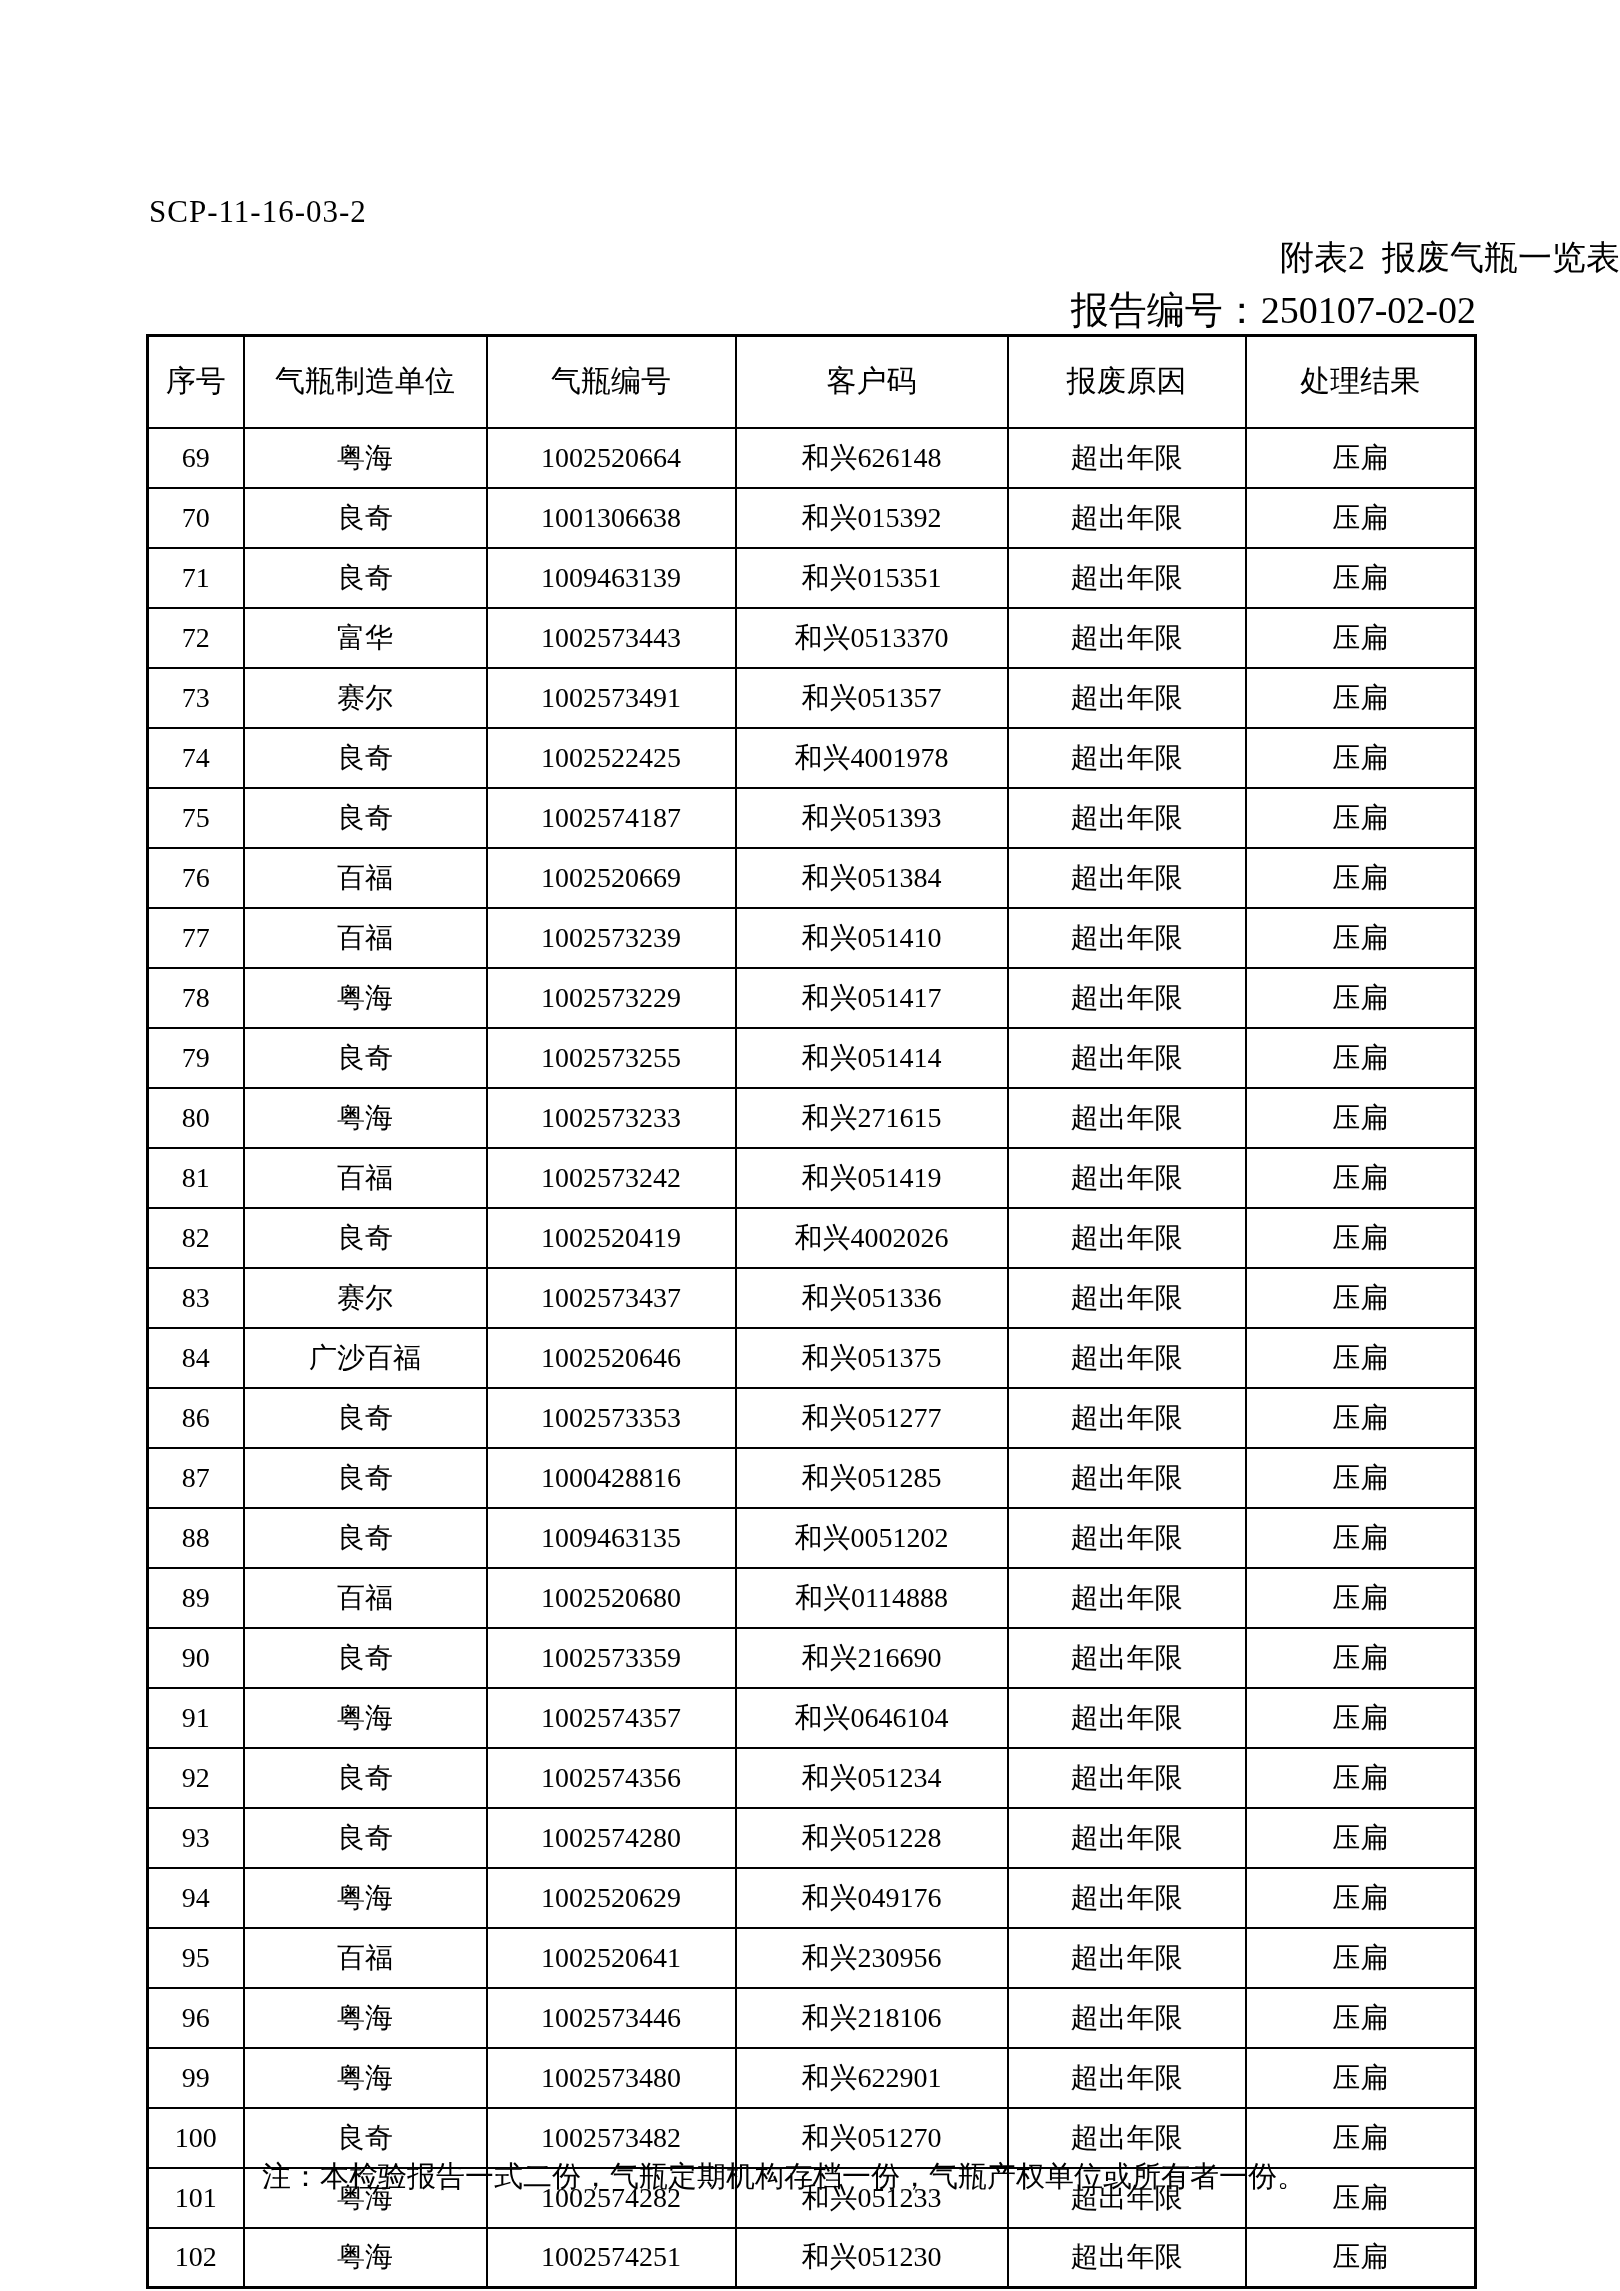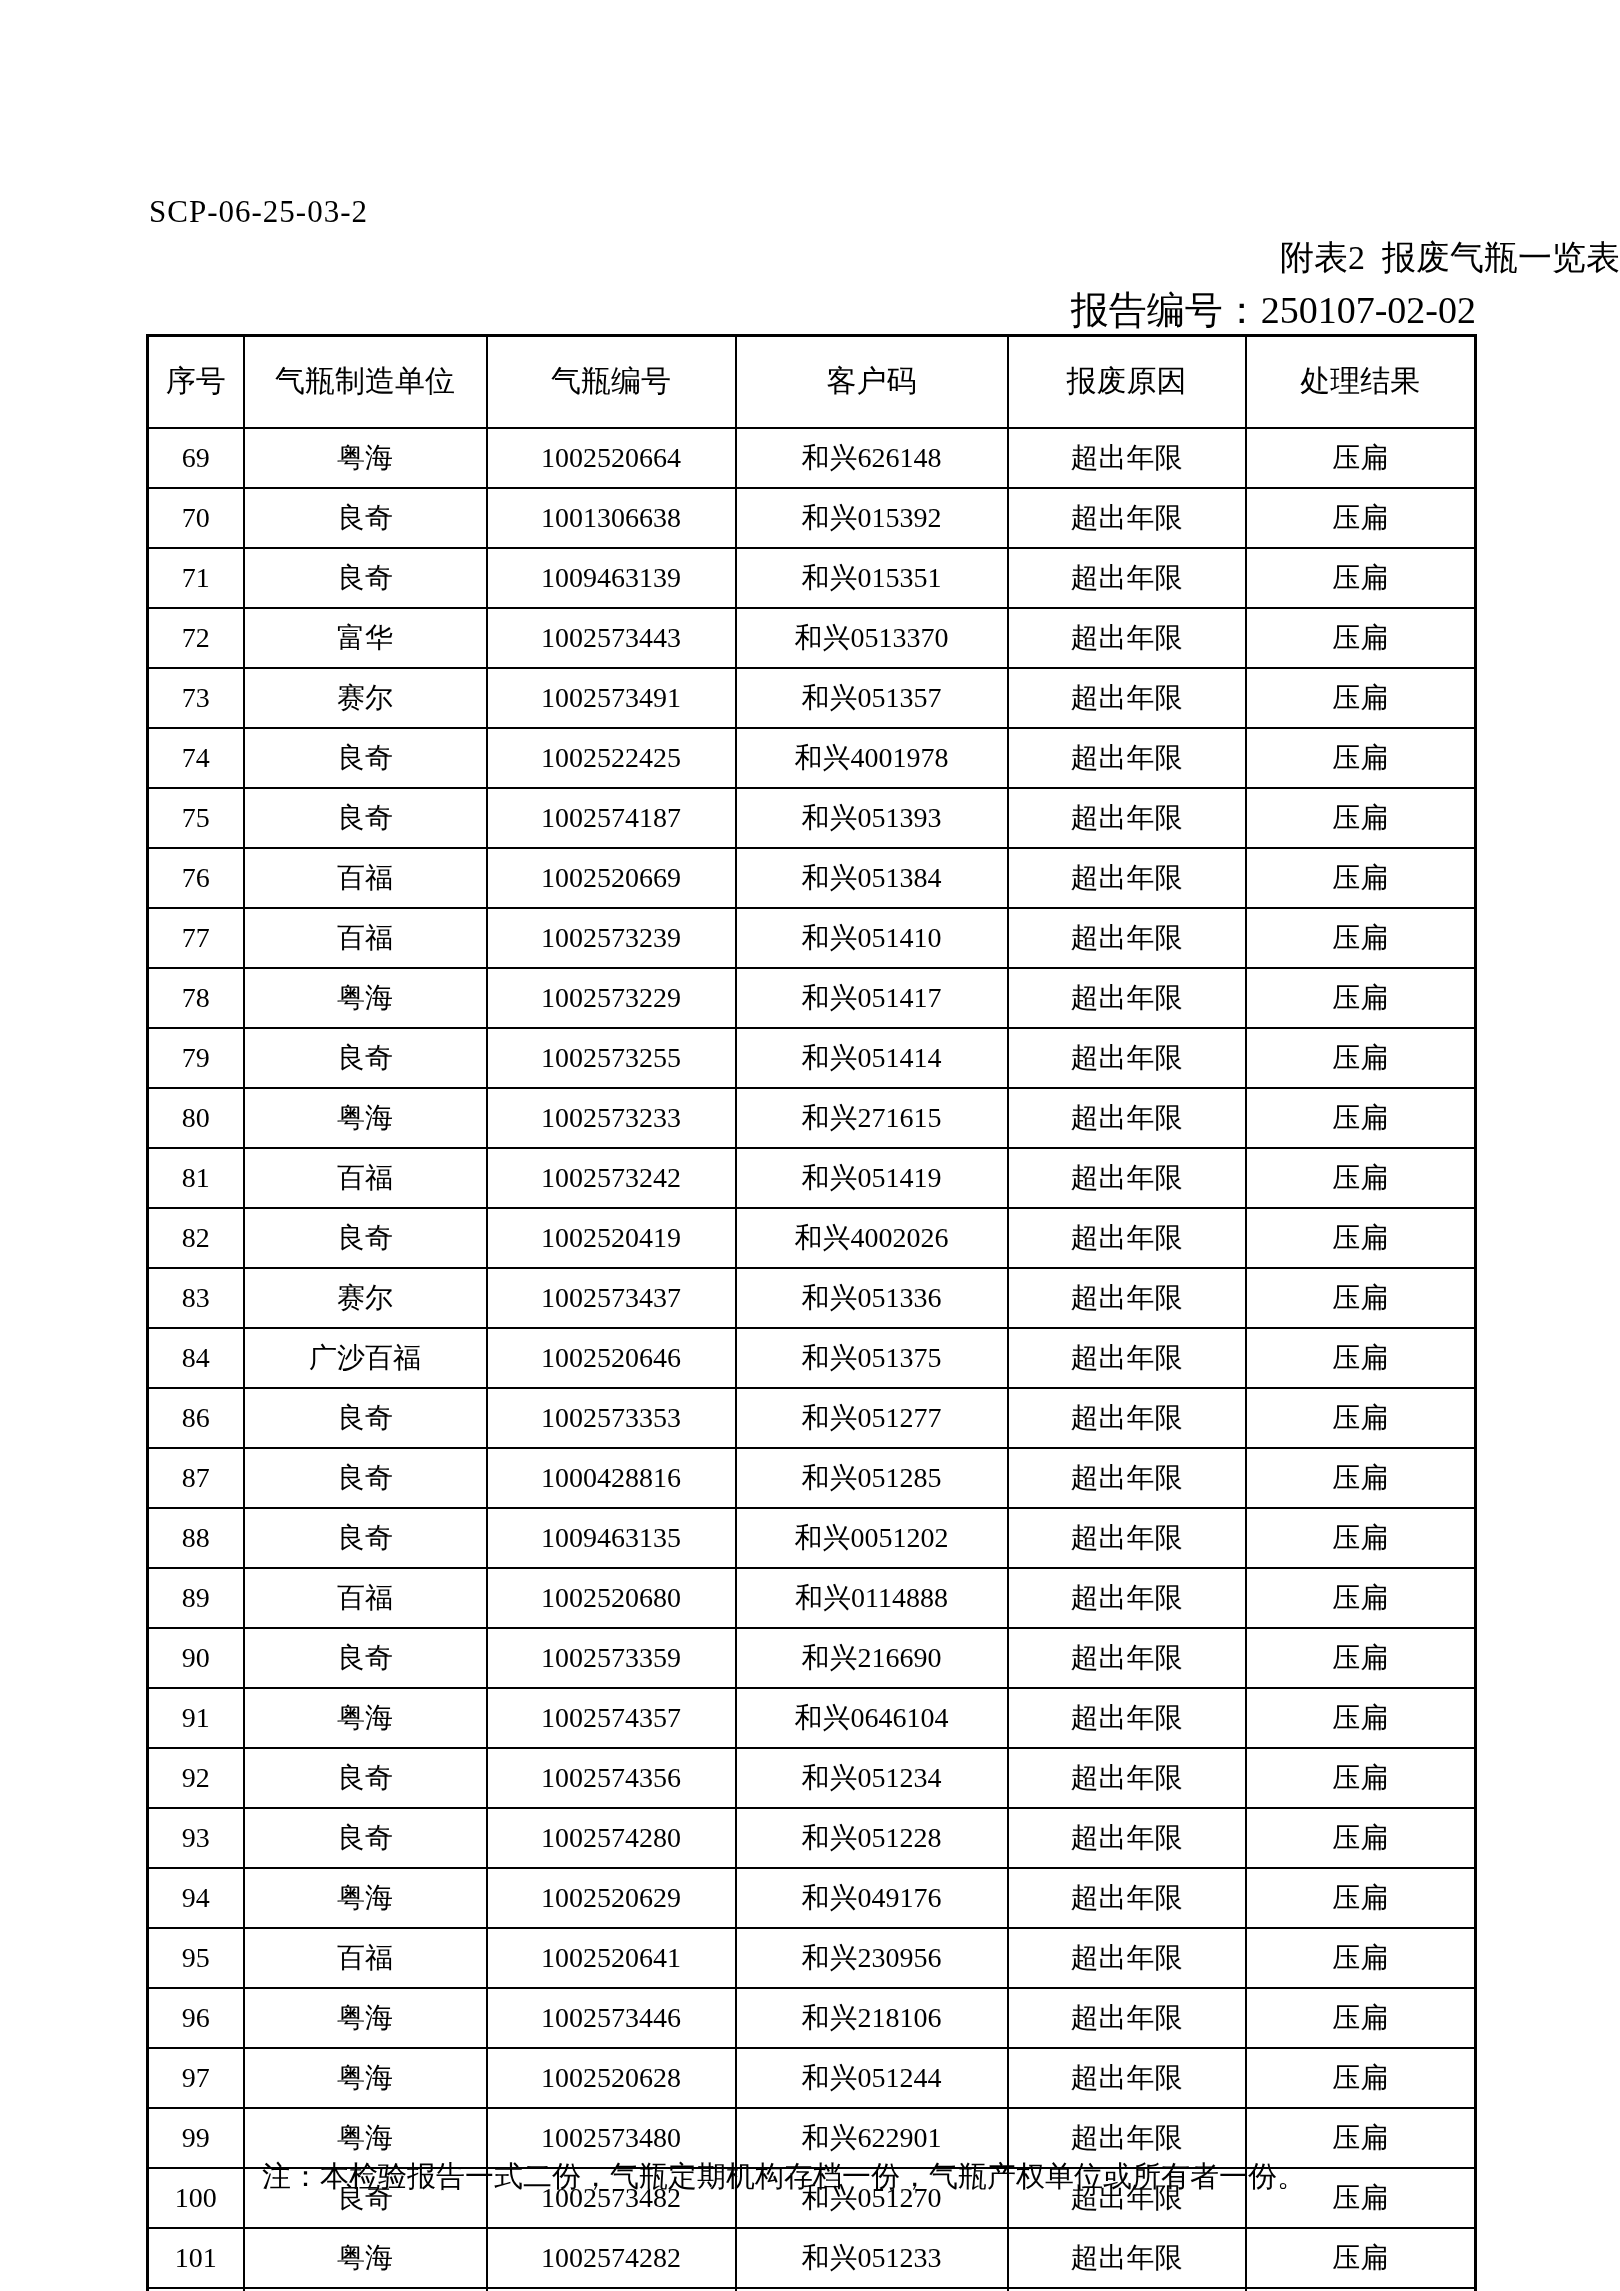--- a/index.html
+++ b/index.html
@@ -76,21 +76,21 @@
     top: 2157px;
     font-size: 29px;
     white-space: pre;
   }
 </style>
 </head>
 <body>
 
 <div class="page">
 
-  <div class="doc-code">SCP-06-25-03-2</div>
+  <div class="doc-code">SCP-11-16-03-2</div>
 
   <div class="doc-title">附表2  报废气瓶一览表</div>
 
   <div class="report-no">报告编号：250107-02-02</div>
 
   <table class="scrap-table">
     <colgroup>
       <col style="width:96px">
       <col style="width:243px">
       <col style="width:249px">
@@ -319,28 +319,20 @@
         </tr>
         <tr>
           <td>96</td>
           <td>粤海</td>
           <td>1002573446</td>
           <td>和兴218106</td>
           <td>超出年限</td>
           <td>压扁</td>
         </tr>
         <tr>
-          <td>97</td>
-          <td>粤海</td>
-          <td>1002520628</td>
-          <td>和兴051244</td>
-          <td>超出年限</td>
-          <td>压扁</td>
-        </tr>
-        <tr>
           <td>99</td>
           <td>粤海</td>
           <td>1002573480</td>
           <td>和兴622901</td>
           <td>超出年限</td>
           <td>压扁</td>
         </tr>
         <tr>
           <td>100</td>
           <td>良奇</td>

